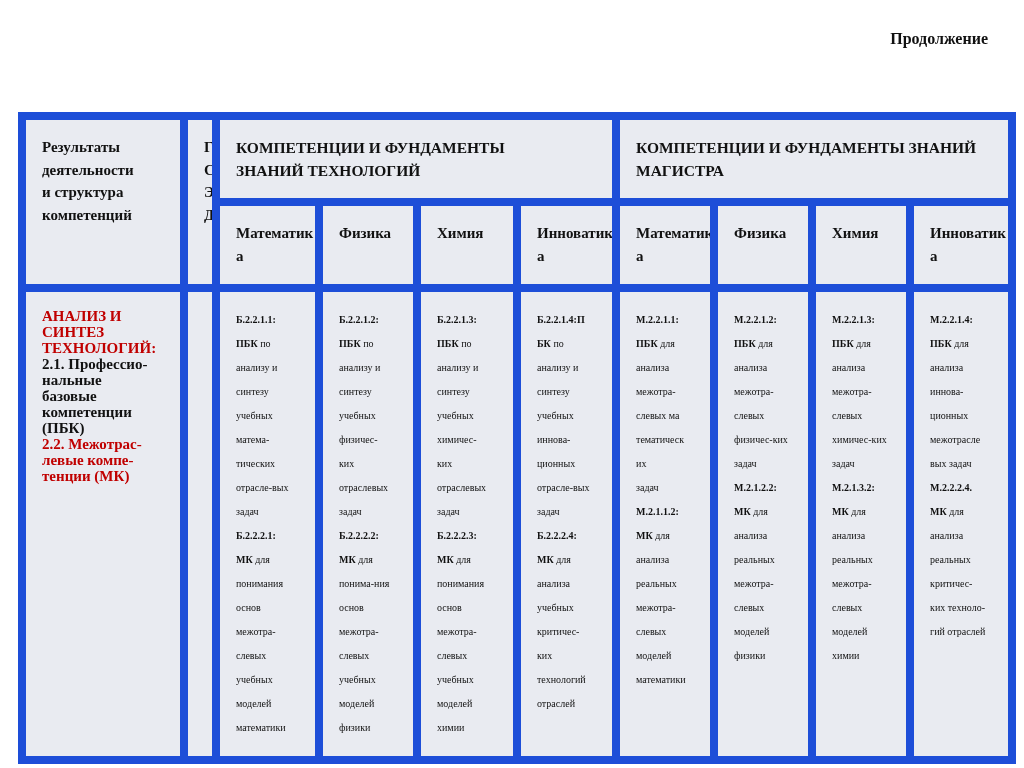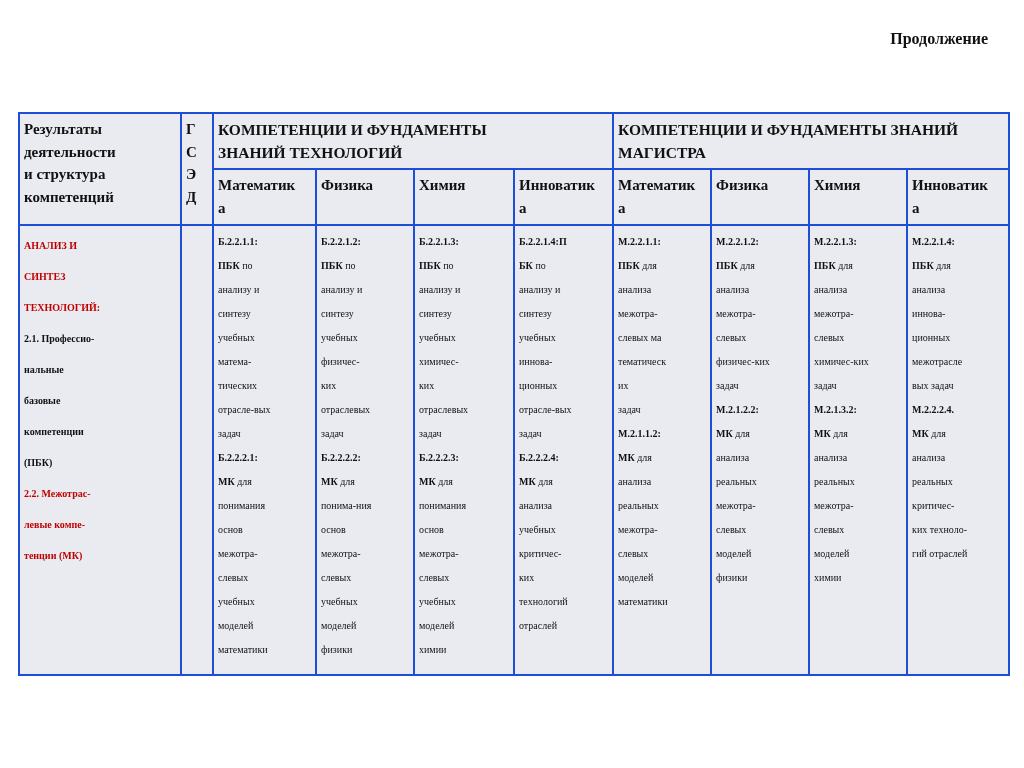--- a/index.html
+++ b/index.html
@@ -21,25 +21,25 @@
 
   table.comp-table {
     position: absolute;
     left: 18px; top: 112px;
     border-collapse: collapse;
     table-layout: fixed;
     width: 990px;
     background: #e9ebf1;
   }
   table.comp-table td {
-    border: 2px solid #1d4ed8;
+    border: 8px solid #1d4ed8;
     vertical-align: top;
     white-space: pre-line;
     overflow: hidden;
-    padding: 4px;
+    padding: 16px;
   }
 
   tr.r1 { height: 50px; }
   tr.r2 { height: 50px; }
   tr.r3 { height: 450px; }
 
   td.stub-head {
     font-weight: bold;
     font-size: 15px;
     line-height: 22.5px;
@@ -59,22 +59,22 @@
   }
   td.sub {
     font-weight: bold;
     font-size: 15px;
     line-height: 23px;
     vertical-align: middle;
     padding: 0 2px 0 5px;
   }
   td.stub {
     font-weight: bold;
-    font-size: 10px;
-    line-height: 31px;
+    font-size: 15px;
+    line-height: 16px;
     padding: 5px 3px 0 5px;
   }
   td.cell {
     font-size: 10px;
     line-height: 24px;
     padding: 27px 1px 0 5px;
   }
   td.cell .b { font-weight: bold; }
 </style>
 </head>

